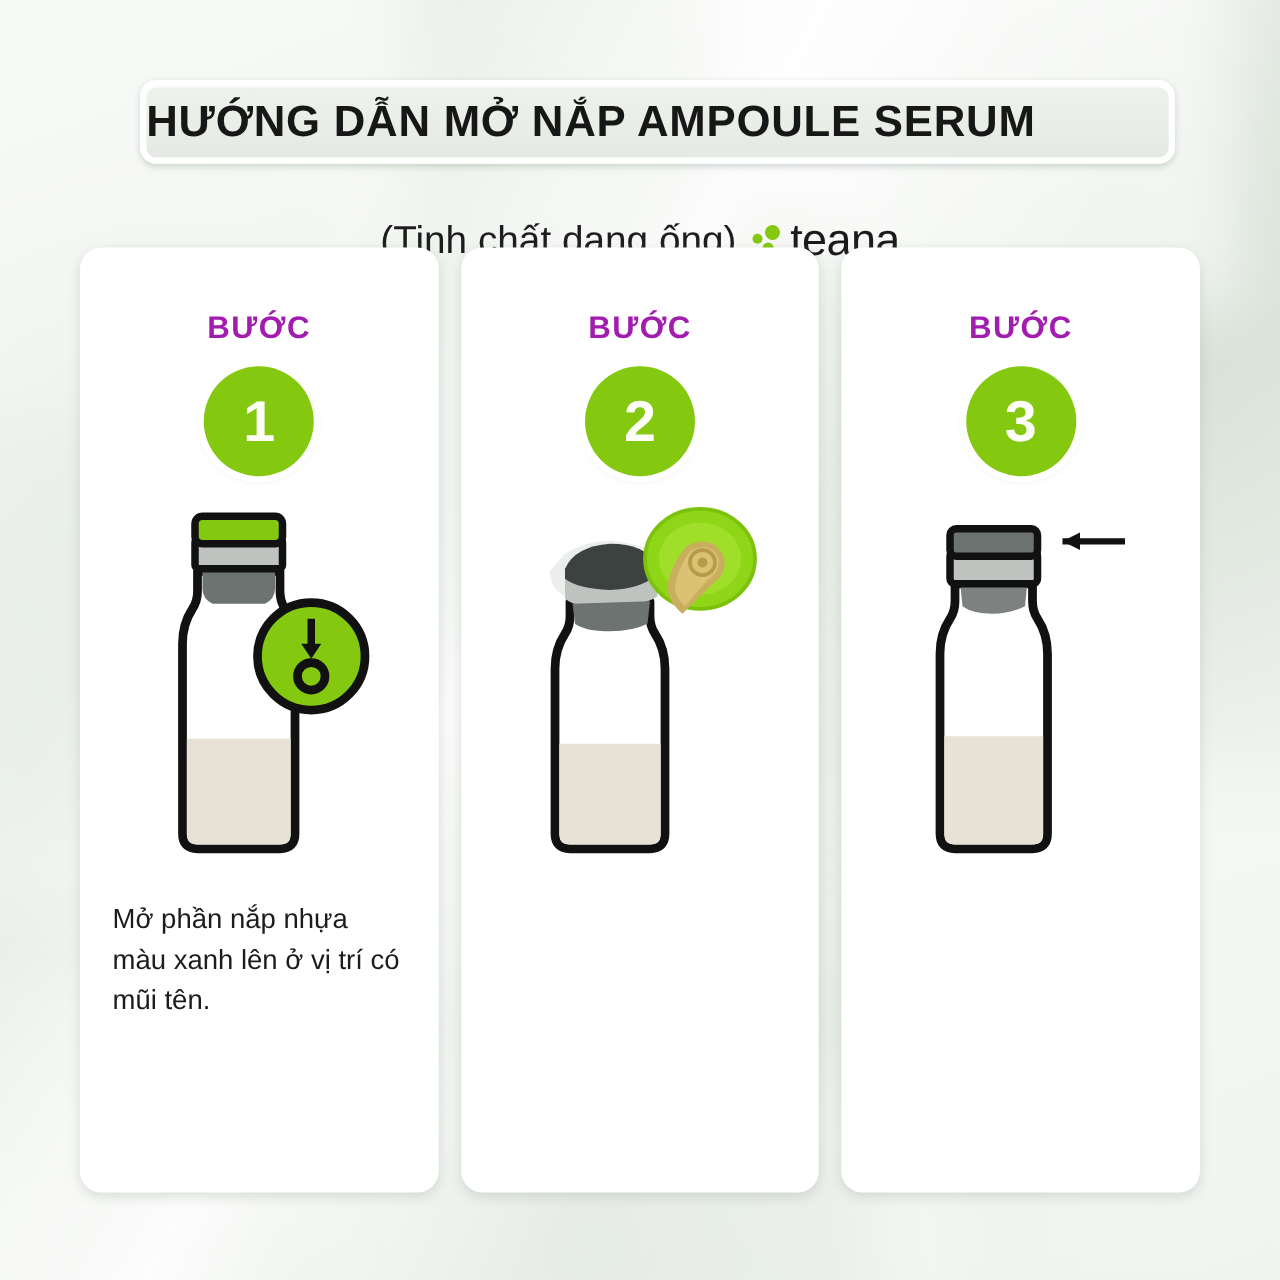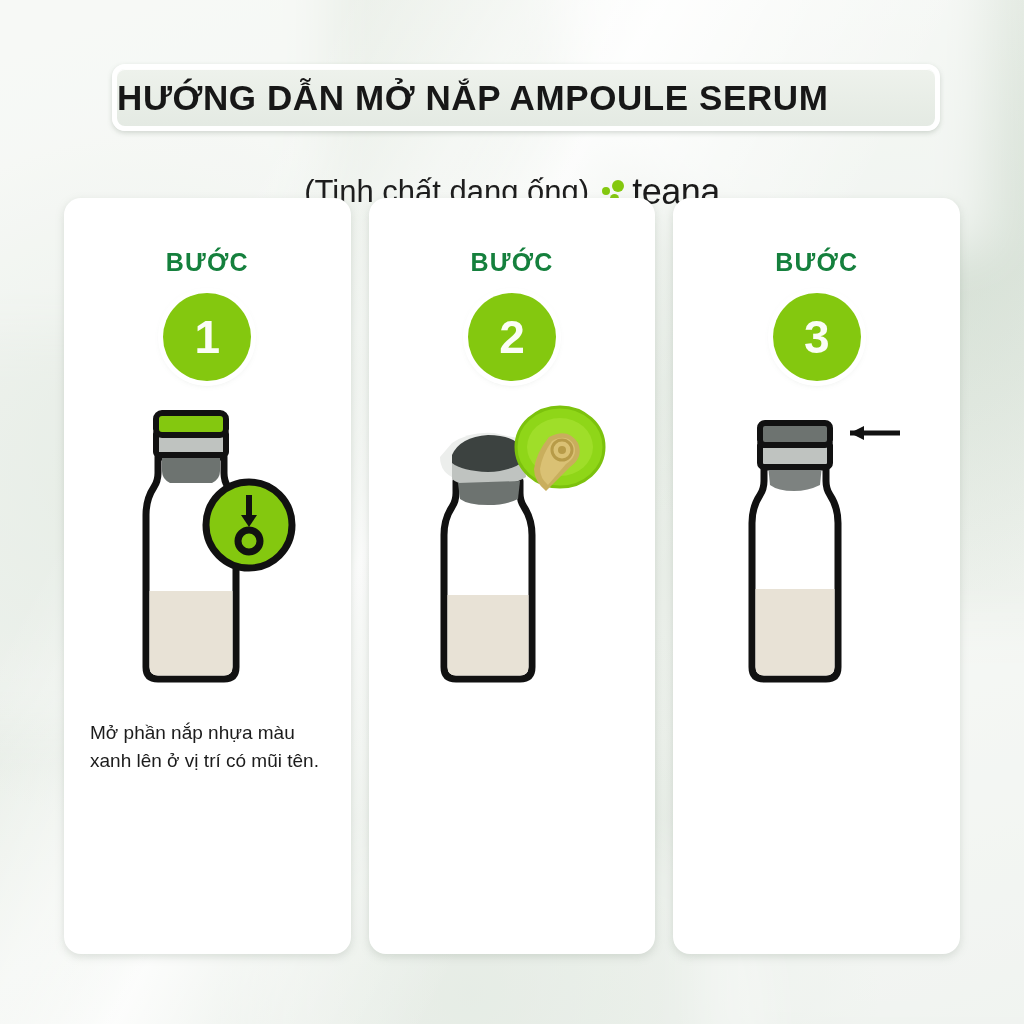--- a/index.html
+++ b/index.html
@@ -136,21 +136,21 @@
     display: flex;
     flex-direction: column;
     align-items: center;
   }
 
   .step-word {
     margin-top: 50px;
     font-size: 25px;
     font-weight: 700;
     letter-spacing: 1.2px;
-    color: #15803d;
+    color: #a21caf;
   }
 
   .step-badge {
     margin-top: 16px;
     width: 88px; height: 88px;
     border-radius: 50%;
     background: #84c80f;
     box-shadow: 0 0 0 5px #ffffff, 0 2px 7px rgba(120,140,120,0.38);
     display: flex;
     align-items: center;
@@ -161,21 +161,21 @@
     font-weight: 700;
     color: #fbfdf6;
     line-height: 1;
   }
 
   .art { margin-top: 14px; height: 300px; display: flex; align-items: flex-end; justify-content: center; }
 
   .caption {
     margin-top: 24px;
     width: 236px;
-    font-size: 19px;
+    font-size: 22px;
     line-height: 1.48;
     color: #1c1c1c;
     text-align: left;
     align-self: flex-start;
     margin-left: 26px;
   }
 </style>
 </head>
 <body>
 

